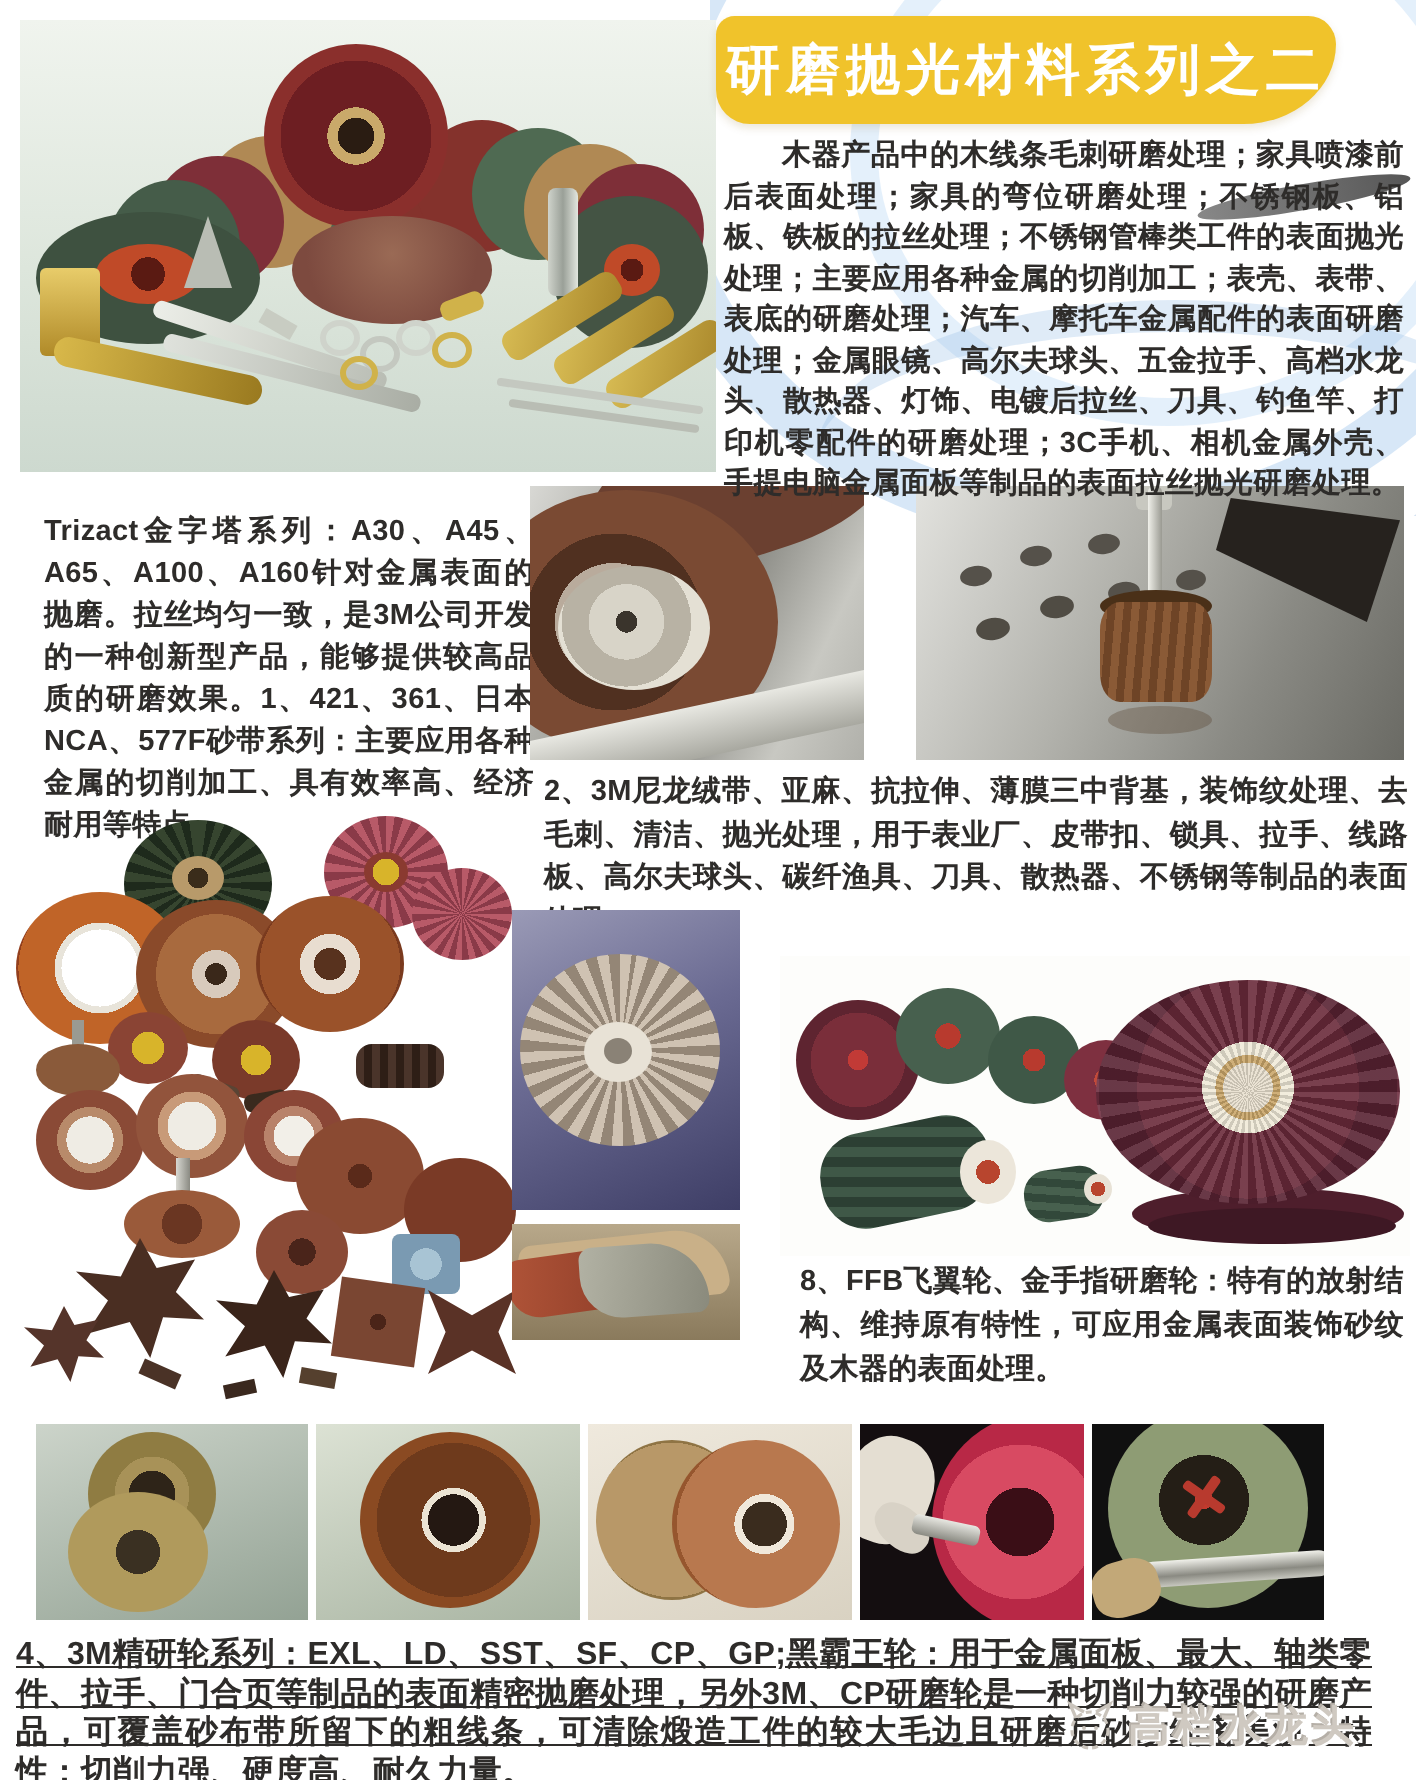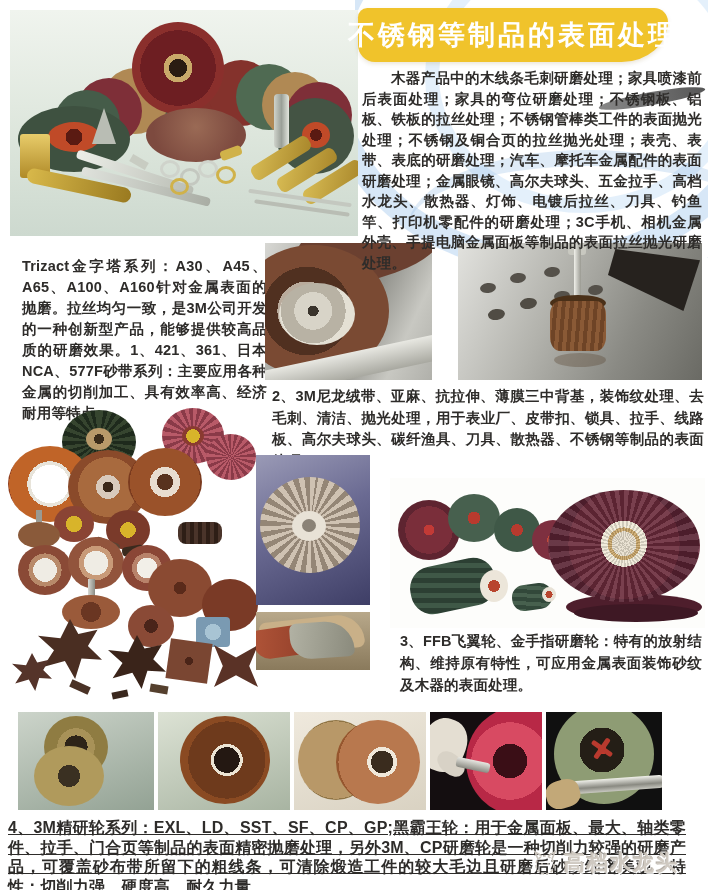--- a/index.html
+++ b/index.html
@@ -27,21 +27,21 @@
 
   <div class="swirl">
     <i class="s" style="right:-130px;top:-190px;width:560px;height:470px;border-radius:50%;border:38px solid rgba(125,165,212,.32);"></i>
     <i class="s" style="right:-70px;top:-125px;width:410px;height:350px;border-radius:50%;border:24px solid rgba(160,198,236,.42);"></i>
     <i class="s" style="right:-35px;top:-60px;width:290px;height:245px;border-radius:50%;border:14px solid rgba(205,228,248,.55);"></i>
     <i class="s" style="right:-60px;top:150px;width:360px;height:140px;border-radius:50%;border-top:16px solid rgba(150,190,230,.30);"></i>
     <i class="s" style="left:243px;top:92px;width:108px;height:13px;border-radius:50%;background:linear-gradient(90deg,#6a6a6a,#2c2c2c);transform:rotate(-10deg);opacity:.8;"></i>
   </div>
 
   <div class="banner">
-    <h1>不锈钢等制品的表面处理</h1>
+    <h1>研磨抛光材料系列之二</h1>
   </div>
 
   <div class="ph" style="left:10px;top:10px;width:348px;height:226px;background:linear-gradient(180deg,#f0f4ee 0%,#dde6dc 55%,#cdd9cf 100%);">
     <i class="s" style="left:150px;top:50px;width:66px;height:66px;border-radius:50%;background:#84322c;"></i>
     <i class="s" style="left:120px;top:52px;width:66px;height:66px;border-radius:50%;background:#4f6a52;"></i>
     <i class="s" style="left:92px;top:58px;width:66px;height:66px;border-radius:50%;background:#b08954;"></i>
     <i class="s" style="left:66px;top:68px;width:66px;height:66px;border-radius:50%;background:#7e2f38;"></i>
     <i class="s" style="left:44px;top:80px;width:66px;height:66px;border-radius:50%;background:#455c49;"></i>
     <i class="s" style="left:198px;top:50px;width:66px;height:66px;border-radius:50%;background:#84322c;"></i>
     <i class="s" style="left:226px;top:54px;width:66px;height:66px;border-radius:50%;background:#4f6a52;"></i>
@@ -66,21 +66,21 @@
     <i class="s" style="left:170px;top:158px;width:14px;height:12px;border-radius:50%;border:3px solid #c4c8c0;"></i>
     <i class="s" style="left:188px;top:150px;width:14px;height:12px;border-radius:50%;border:3px solid #cfd3cb;"></i>
     <i class="s" style="left:206px;top:156px;width:14px;height:12px;border-radius:50%;border:3px solid #d0b24a;"></i>
     <i class="s" style="left:160px;top:168px;width:13px;height:11px;border-radius:50%;border:3px solid #d0b24a;"></i>
     <i class="s" style="left:238px;top:186px;width:104px;height:4px;border-radius:2px;background:#c4c8c0;transform:rotate(8deg);"></i>
     <i class="s" style="left:244px;top:196px;width:96px;height:4px;border-radius:2px;background:#b9bdb4;transform:rotate(8deg);"></i>
     <i class="s" style="left:120px;top:148px;width:18px;height:8px;background:#c8ccc2;transform:rotate(30deg);"></i>
     <i class="s" style="left:210px;top:138px;width:22px;height:10px;border-radius:4px;background:#d0b24a;transform:rotate(-20deg);"></i>
   </div>
 
-  <p class="txt" style="left:362px;top:68px;width:340px;margin:0;text-indent:2em;line-height:20.5px;z-index:2;">木器产品中的木线条毛刺研磨处理；家具喷漆前后表面处理；家具的弯位研磨处理；不锈钢板、铝板、铁板的拉丝处理；不锈钢管棒类工件的表面抛光处理；不锈钢及铜合页的拉丝抛光处理；表壳、表带、表底的研磨处理；汽车、摩托车金属配件的表面研磨处理；金属眼镜、高尔夫球头、五金拉手、高档水龙头、散热器、灯饰、电镀后拉丝、刀具、钓鱼竿、打印机零配件的研磨处理；3C手机、相机金属外壳、手提电脑金属面板等制品的表面拉丝抛光研磨处理。</p>
+  <p class="txt" style="left:362px;top:68px;width:340px;margin:0;text-indent:2em;line-height:20.5px;z-index:2;">木器产品中的木线条毛刺研磨处理；家具喷漆前后表面处理；家具的弯位研磨处理；不锈钢板、铝板、铁板的拉丝处理；不锈钢管棒类工件的表面抛光处理；主要应用各种金属的切削加工；表壳、表带、表底的研磨处理；汽车、摩托车金属配件的表面研磨处理；金属眼镜、高尔夫球头、五金拉手、高档水龙头、散热器、灯饰、电镀后拉丝、刀具、钓鱼竿、打印机零配件的研磨处理；3C手机、相机金属外壳、手提电脑金属面板等制品的表面拉丝抛光研磨处理。</p>
 
   <p class="txt" style="left:22px;top:256px;width:245px;margin:0;">Trizact金字塔系列：A30、A45、A65、A100、A160针对金属表面的抛磨。拉丝均匀一致，是3M公司开发的一种创新型产品，能够提供较高品质的研磨效果。1、421、361、日本NCA、577F砂带系列：主要应用各种金属的切削加工、具有效率高、经济耐用等特点。</p>
 
   <div class="ph" style="left:265px;top:243px;width:167px;height:137px;background:linear-gradient(115deg,#d8d8d4 0%,#a8a8a2 30%,#8a8a84 55%,#c8c8c2 80%,#b0b0aa 100%);">
     <i class="s" style="left:30px;top:-34px;width:150px;height:70px;border-radius:40%;background:#6b4030;transform:rotate(-18deg);"></i>
     <i class="s" style="left:-28px;top:2px;width:152px;height:132px;border-radius:50%;background:radial-gradient(circle at 46% 50%,#d6cfc4 0 18%,#b9ab9c 18% 28%,#503020 28% 42%,#7a4a33 42% 78%,#5a3626 78% 100%);"></i>
     <i class="s" style="left:14px;top:40px;width:76px;height:62px;border-radius:50%;background:radial-gradient(circle at 45% 45%,#3a342c 0 10%,#d8d4c8 10% 35%,#b8b2a4 35% 60%,#e4e0d4 60% 100%);"></i>
     <i class="s" style="left:-12px;top:108px;width:210px;height:26px;background:linear-gradient(180deg,#e8e8e2,#a8a8a0);transform:rotate(-12deg);"></i>
   </div>
 
@@ -159,21 +159,21 @@
     <i class="s" style="left:142px;top:42px;width:42px;height:40px;border-radius:50%;background:radial-gradient(circle,#c24a3a 0 20%,#7e3040 20% 100%);"></i>
     <i class="s" style="left:20px;top:84px;width:86px;height:48px;border-radius:22px;background:repeating-linear-gradient(12deg,#3f5847 0 5px,#2c3f33 5px 10px);transform:rotate(-12deg);"></i>
     <i class="s" style="left:90px;top:92px;width:28px;height:32px;border-radius:50%;background:radial-gradient(circle,#b8452e 0 28%,#ece6da 28% 100%);"></i>
     <i class="s" style="left:122px;top:106px;width:40px;height:26px;border-radius:12px;background:repeating-linear-gradient(12deg,#47604e 0 4px,#32483a 4px 8px);transform:rotate(-8deg);"></i>
     <i class="s" style="left:152px;top:109px;width:14px;height:15px;border-radius:50%;background:radial-gradient(circle,#b8452e 0 35%,#e8e2d6 35% 100%);"></i>
     <i class="s" style="left:176px;top:116px;width:136px;height:26px;border-radius:50%;background:#4e1e2c;"></i>
     <i class="s" style="left:184px;top:126px;width:124px;height:18px;border-radius:50%;background:#3e1824;"></i>
     <i class="s" style="left:158px;top:12px;width:152px;height:112px;border-radius:50%;background:repeating-conic-gradient(from 0deg,rgba(255,255,255,.10) 0 5deg,rgba(0,0,0,.14) 5deg 10deg),radial-gradient(circle at 50% 48%,#e8dfce 0 13%,#caa66a 13% 17%,#f0ead8 17% 24%,#6a2a3a 24% 58%,#582232 58% 78%,#6e2e40 78% 100%);"></i>
   </div>
 
-  <p class="txt" style="left:400px;top:630px;width:302px;margin:0;line-height:22px;">3、FFB飞翼轮、金手指研磨轮：特有的放射结构、维持原有特性，可应用金属表面装饰砂纹及木器的表面处理。</p>
+  <p class="txt" style="left:400px;top:630px;width:302px;margin:0;line-height:22px;">8、FFB飞翼轮、金手指研磨轮：特有的放射结构、维持原有特性，可应用金属表面装饰砂纹及木器的表面处理。</p>
 
   <div class="ph" style="left:18px;top:712px;width:136px;height:98px;background:linear-gradient(160deg,#ccd4ca,#93a294);">
     <i class="s" style="left:26px;top:4px;width:64px;height:62px;border-radius:50%;background:radial-gradient(circle,#2e2418 0 26%,#a89258 26% 42%,#8f7c42 42% 100%);"></i>
     <i class="s" style="left:16px;top:34px;width:70px;height:60px;border-radius:50%;background:radial-gradient(circle,#3a3022 0 24%,#b09a5c 24% 100%);"></i>
   </div>
   <div class="ph" style="left:158px;top:712px;width:132px;height:98px;background:linear-gradient(160deg,#dce2d4,#a8b4a2);">
     <i class="s" style="left:22px;top:4px;width:90px;height:88px;border-radius:50%;background:radial-gradient(circle at 52% 50%,#241812 0 20%,#ece4d4 20% 25%,#6e3a1c 25% 60%,#8a4a22 60% 85%,#a05a2a 85% 100%);"></i>
   </div>
   <div class="ph" style="left:294px;top:712px;width:132px;height:98px;background:linear-gradient(160deg,#efe9dd,#d9d2c2);">
     <i class="s" style="left:4px;top:8px;width:76px;height:80px;border-radius:50%;background:radial-gradient(circle,#b89868 0 70%,#8f7444 70% 100%);"></i>

